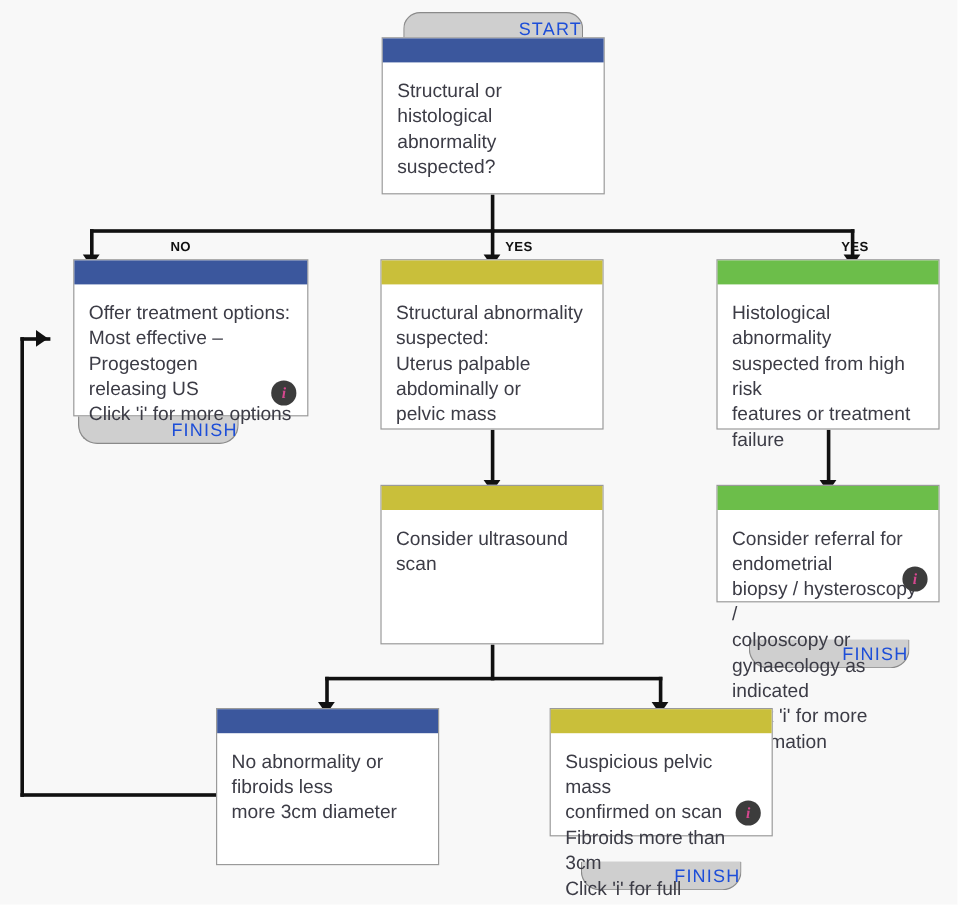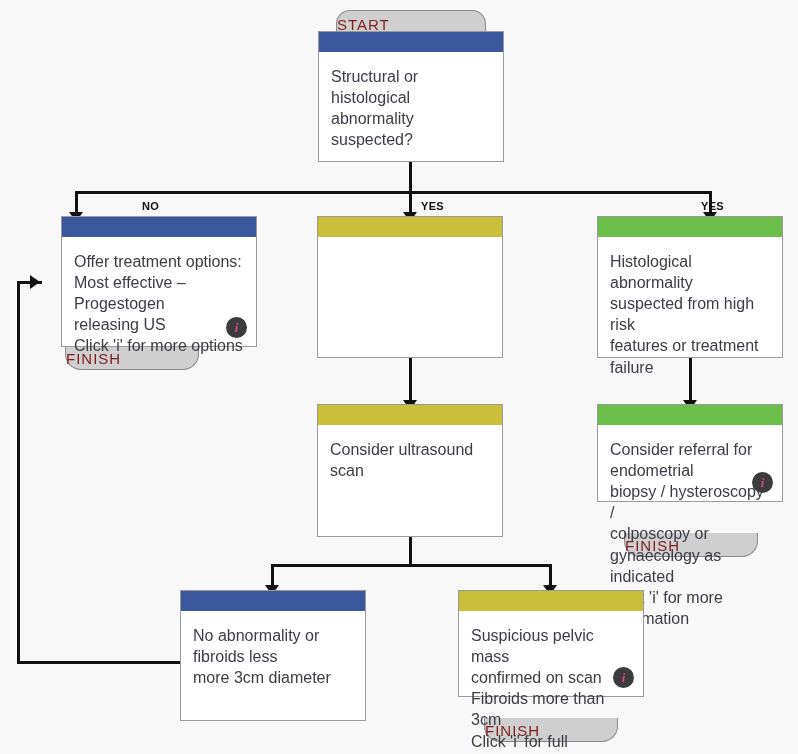--- a/index.html
+++ b/index.html
@@ -14,24 +14,24 @@
     background: #f8f8f8;
     font-family: "Liberation Sans", sans-serif;
     overflow: hidden;
   }
 
   
   .tab {
     position: absolute;
     background: #cfcfcf;
     border: 1px solid #8a8a8a;
-    color: #7f1d1d;
+    color: #1d4ed8;
     font-size: 15px;
     letter-spacing: 1px;
-    text-align: left;
+    text-align: right;
     line-height: 1;
     box-sizing: border-box;
   }
   .tab-start {
     border-radius: 14px 14px 0 0;
     border-bottom: none;
     padding-top: 6px;
   }
   .tab-finish {
     border-radius: 0 0 16px 16px;
@@ -169,20 +169,26 @@
       <div class="txt">Offer treatment options:
 Most effective – Progestogen
 releasing US
 Click 'i' for more options</div>
       <div class="info-badge">i</div>
     </div>
   </div>
 
   <div class="node" style="left:317px; top:216px; width:186px; height:142px;">
     <div class="hdr hdr-yellow"></div>
+    <div class="body">
+      <div class="txt">Structural abnormality
+suspected:
+Uterus palpable abdominally or
+pelvic mass</div>
+    </div>
   </div>
 
   <div class="node" style="left:317px; top:404px; width:186px; height:133px;">
     <div class="hdr hdr-yellow"></div>
     <div class="body">
       <div class="txt">Consider ultrasound scan</div>
     </div>
   </div>
 
   <div class="node" style="left:597px; top:216px; width:186px; height:142px;">

